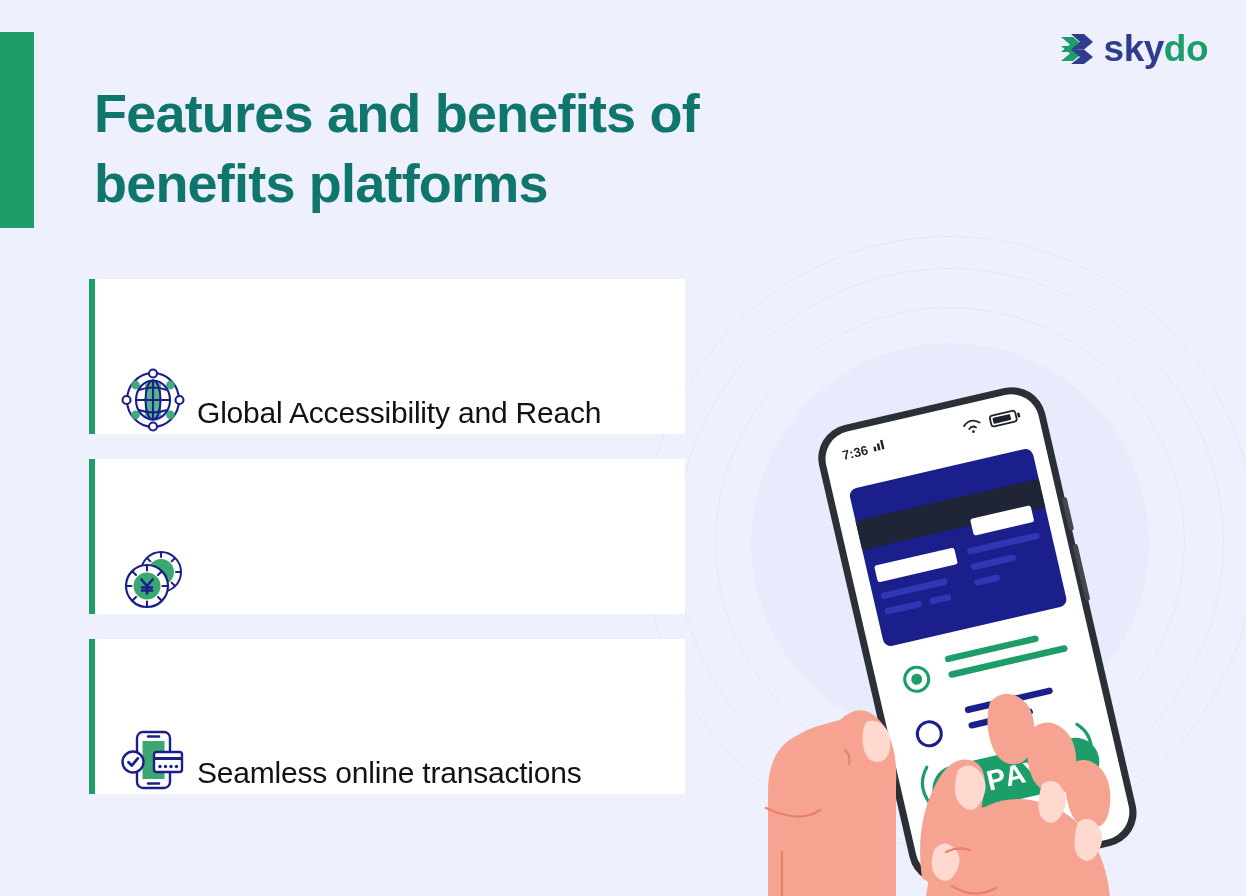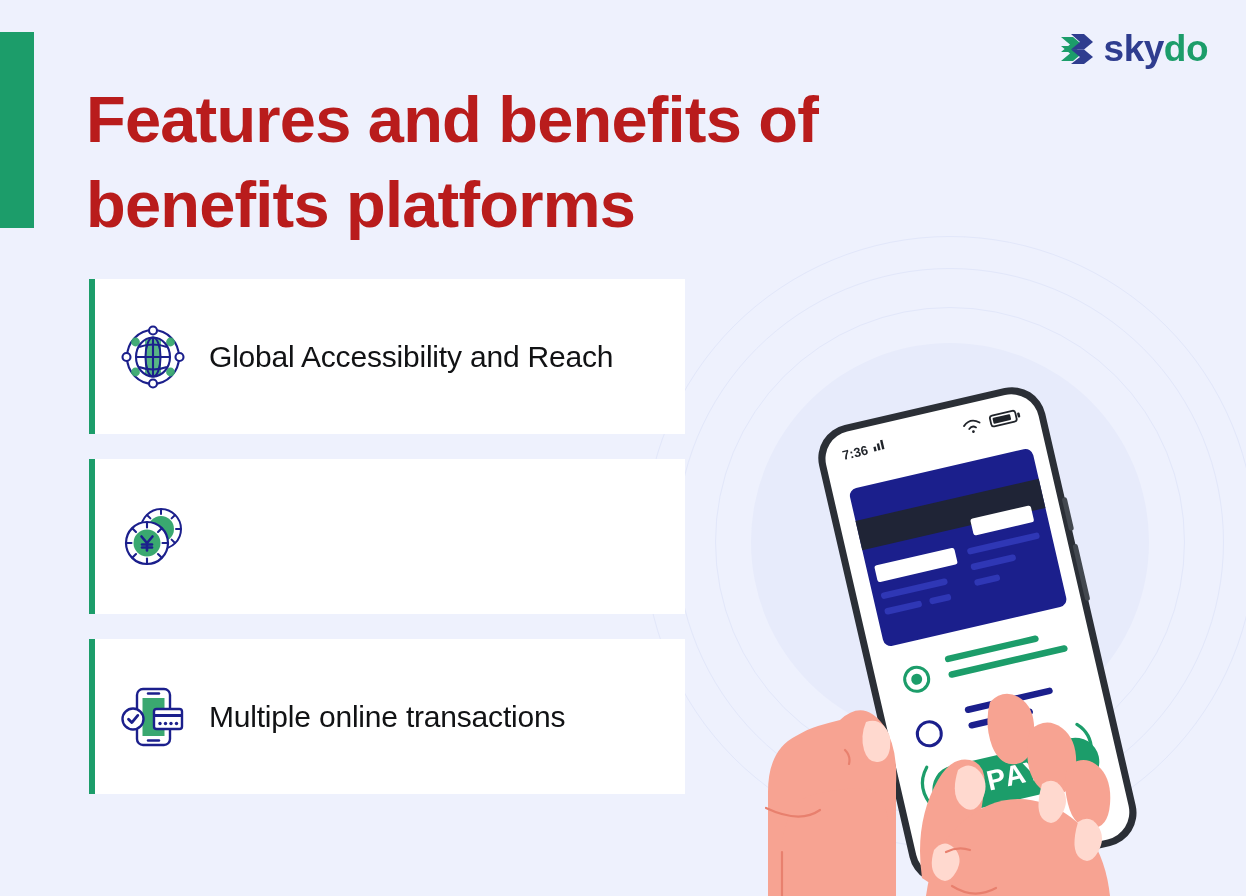--- a/index.html
+++ b/index.html
@@ -31,31 +31,31 @@
 
   
   .logo { position:absolute; right:38px; top:30px; display:flex; align-items:center; gap:9px; }
   .logo-mark { width:36px; height:34px; display:block; }
   .logo-word { font-size:37px; font-weight:700; letter-spacing:-.5px; line-height:1; }
   .logo-word .sky { color:#2f3d8f; }
   .logo-word .do  { color:#1c9d6a; }
 
   
   .heading {
-    position:absolute; left:86px; top:78px; width:760px;
-    font-size:65px; font-weight:700; line-height:1.30;
-    color:#b91c1c; letter-spacing:-.8px;
+    position:absolute; left:94px; top:78px; width:760px;
+    font-size:54px; font-weight:700; line-height:1.30;
+    color:#0f766e; letter-spacing:-.8px;
   }
 
   
   .cards { position:absolute; left:89px; top:279px; width:596px; }
   .card {
     position:relative; background:#ffffff; height:155px;
     border-left:6px solid #1c9d6a;
-    display:flex; align-items:center; gap:24px; padding:0 22px 0 26px;
+    display:flex; align-items:flex-end; gap:12px; padding:0 22px 0 26px;
     margin-bottom:25px;
   }
   .card-icon { width:64px; height:68px; flex:0 0 64px; }
   .card-label {
     font-size:30px; line-height:1.44; color:#111214; font-weight:400;
     letter-spacing:-.2px;
   }
 
   
   .illus { position:absolute; left:690px; top:250px; width:556px; height:646px; }
@@ -168,21 +168,21 @@
         <line x1="33" y1="32.5" x2="61" y2="32.5" stroke="#1b1f8c" stroke-width="3"></line>
         <g fill="#1b1f8c">
           <circle cx="39" cy="40.5" r="1.7"></circle>
             <circle cx="44.5" cy="40.5" r="1.7"></circle>
           <circle cx="50" cy="40.5" r="1.7"></circle>
             <circle cx="55.5" cy="40.5" r="1.7"></circle>
         </g>
         <circle cx="12" cy="36" r="10.5" fill="#ffffff" stroke="#1b1f8c" stroke-width="2.4"></circle>
         <path d="M7.5 36.2 L10.8 39.6 L16.8 32.4" fill="none" stroke="#1b1f8c" stroke-width="2.8" stroke-linecap="round" stroke-linejoin="round"></path>
       </svg>
-      <div class="card-label">Multiple online transactions</div>
+      <div class="card-label">Seamless online transactions</div>
     </div>
 
   </div>
 
   <div class="illus">
     <svg width="556" height="646" viewBox="0 0 556 646">
       <defs>
         <clipPath id="screenClip">
           <rect x="0" y="0" width="556" height="646"></rect>
         </clipPath>

